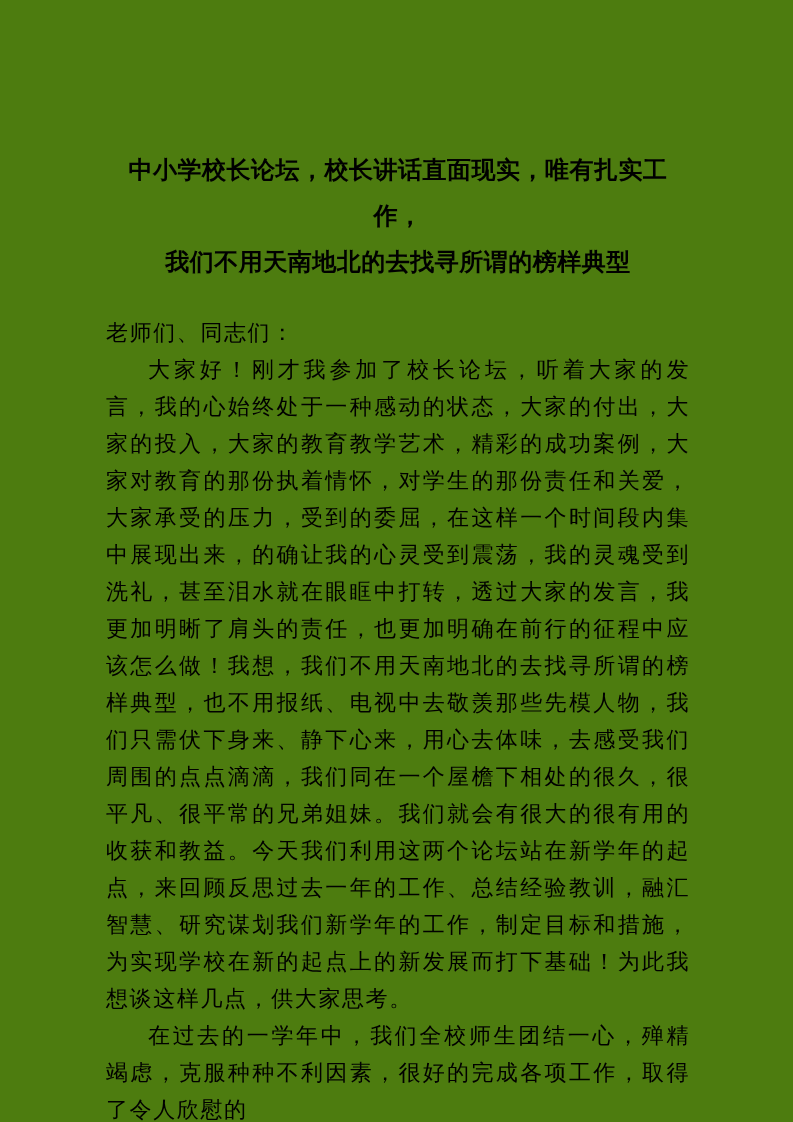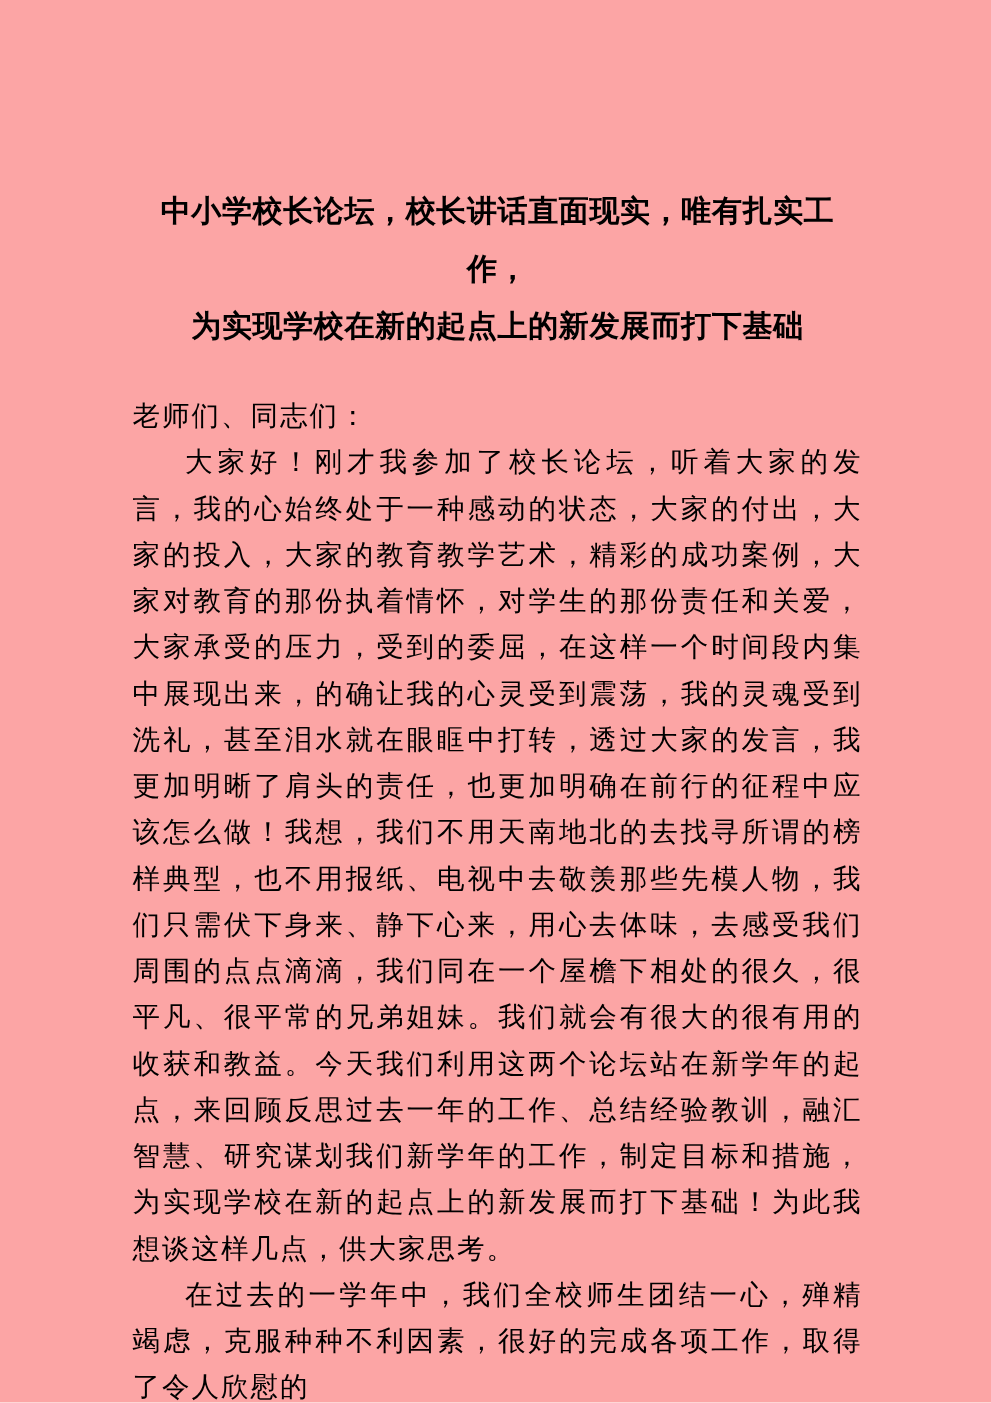--- a/index.html
+++ b/index.html
@@ -4,21 +4,21 @@
 <style>
   html, body {
     margin: 0;
     padding: 0;
     background: #ffffff;
   }
   .page {
     position: relative;
     width: 793px;
     height: 1122px;
-    background: #fca5a5;
+    background: #4d7c0f;
     overflow: hidden;
     font-family: "Liberation Serif", "DejaVu Serif", serif;
     color: #000000;
   }
   .content {
     position: absolute;
     left: 106px;
     top: 147px;
     width: 584px;
   }
@@ -49,21 +49,21 @@
   p.bold {
     font-weight: bold;
   }
 </style>
 </head>
 <body>
 
 <div class="page">
   <div class="content">
 
-    <h1 class="doc-title"><span>中小学校长论坛，校长讲话直面现实，唯有扎实工作，</span><br><span>为实现学校在新的起点上的新发展而打下基础</span></h1>
+    <h1 class="doc-title"><span>中小学校长论坛，校长讲话直面现实，唯有扎实工作，</span><br><span>我们不用天南地北的去找寻所谓的榜样典型</span></h1>
 
     <div class="doc-body">
       <p class="para">老师们、同志们：</p>
       <p class="para indent">大家好！刚才我参加了校长论坛，听着大家的发言，我的心始终处于一种感动的状态，大家的付出，大家的投入，大家的教育教学艺术，精彩的成功案例，大家对教育的那份执着情怀，对学生的那份责任和关爱，大家承受的压力，受到的委屈，在这样一个时间段内集中展现出来，的确让我的心灵受到震荡，我的灵魂受到洗礼，甚至泪水就在眼眶中打转，透过大家的发言，我更加明晰了肩头的责任，也更加明确在前行的征程中应该怎么做！我想，我们不用天南地北的去找寻所谓的榜样典型，也不用报纸、电视中去敬羡那些先模人物，我们只需伏下身来、静下心来，用心去体味，去感受我们周围的点点滴滴，我们同在一个屋檐下相处的很久，很平凡、很平常的兄弟姐妹。我们就会有很大的很有用的收获和教益。今天我们利用这两个论坛站在新学年的起点，来回顾反思过去一年的工作、总结经验教训，融汇智慧、研究谋划我们新学年的工作，制定目标和措施，为实现学校在新的起点上的新发展而打下基础！为此我想谈这样几点，供大家思考。</p>
       <p class="para indent">在过去的一学年中，我们全校师生团结一心，殚精竭虑，克服种种不利因素，很好的完成各项工作，取得了令人欣慰的</p>
       <p class="para indent bold">一、回顾过去，感动在心。</p>
     </div>
 
   </div>
 </div>

